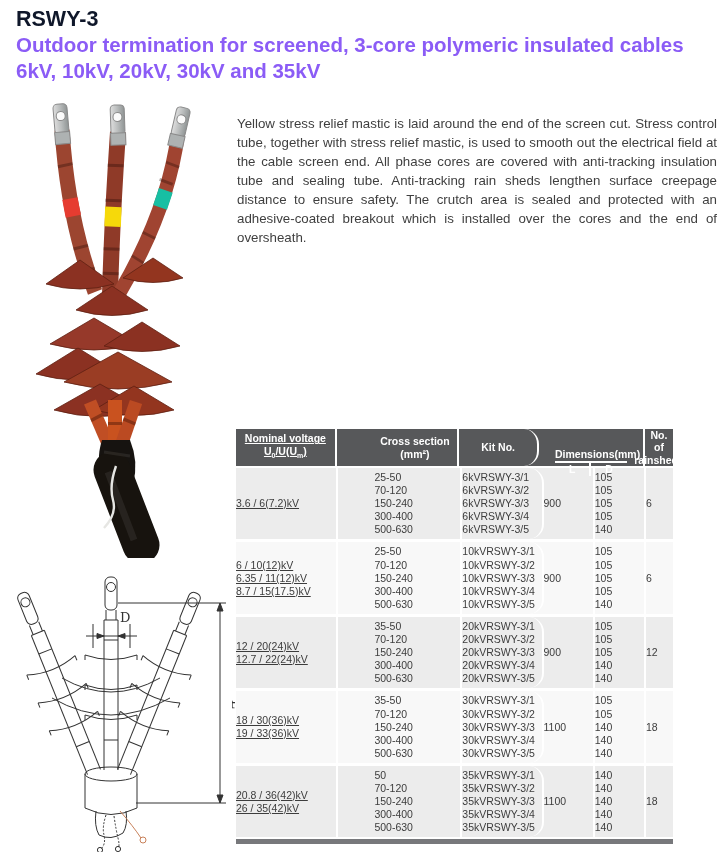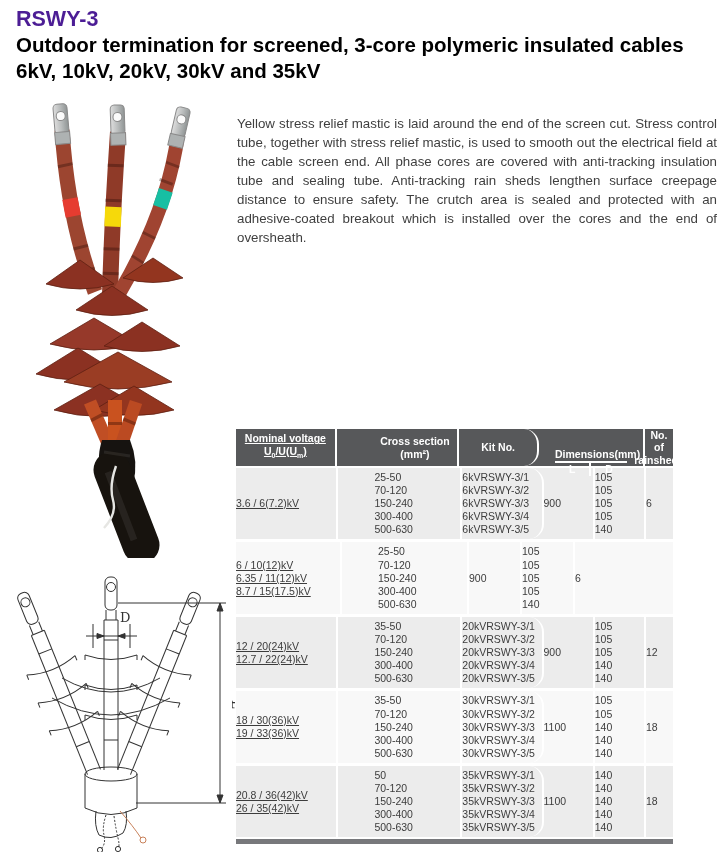--- a/index.html
+++ b/index.html
@@ -1,21 +1,21 @@
 <!DOCTYPE html>
 <html><head>
 <meta charset="utf-8">
 <style>
   html,body{margin:0;padding:0;background:#fff;}
   .page{position:relative;width:724px;height:852px;background:#fff;overflow:hidden;
         font-family:"Liberation Sans","DejaVu Sans",sans-serif;}
   
   .title-block{position:absolute;left:16px;top:6px;width:700px;color:#1b76bd;}
-  .title-block h1{margin:0;font-size:21.5px;line-height:26px;font-weight:700;color:#4c1d95;}
-  .title-block h2{margin:0;font-size:20.5px;line-height:26px;font-weight:700;color:#000000;}
+  .title-block h1{margin:0;font-size:21.5px;line-height:26px;font-weight:700;color:#0f172a;}
+  .title-block h2{margin:0;font-size:20.5px;line-height:26px;font-weight:700;color:#8b5cf6;}
   
   .desc{position:absolute;left:237px;top:114px;width:480px;color:#3f3f3f;
         font-size:13.3px;line-height:19px;text-align:justify;}
   .desc p{margin:0 0 14px 0;}
   
   .photo{position:absolute;left:8px;top:100px;}
   .drawing{position:absolute;left:0px;top:558px;}
   
   .spec-table{position:absolute;left:236px;top:429px;width:437px;font-size:10.5px;color:#3c3c3c;}
   .thead{display:flex;background:#57585a;color:#fff;font-weight:700;height:37px;}
@@ -271,20 +271,27 @@
             <div>6.35 / 11(12)kV</div>
             <div>8.7 / 15(17.5)kV</div>
           </div>
           <div class="td c2">
             <div>25-50</div>
             <div>70-120</div>
             <div>150-240</div>
             <div>300-400</div>
             <div>500-630</div>
           </div>
+          <div class="td c3">
+            <div>10kVRSWY-3/1</div>
+            <div>10kVRSWY-3/2</div>
+            <div>10kVRSWY-3/3</div>
+            <div>10kVRSWY-3/4</div>
+            <div>10kVRSWY-3/5</div>
+          </div>
           <div class="td c4">
             <div>900</div>
           </div>
           <div class="td c5">
             <div>105</div>
             <div>105</div>
             <div>105</div>
             <div>105</div>
             <div>140</div>
           </div>

